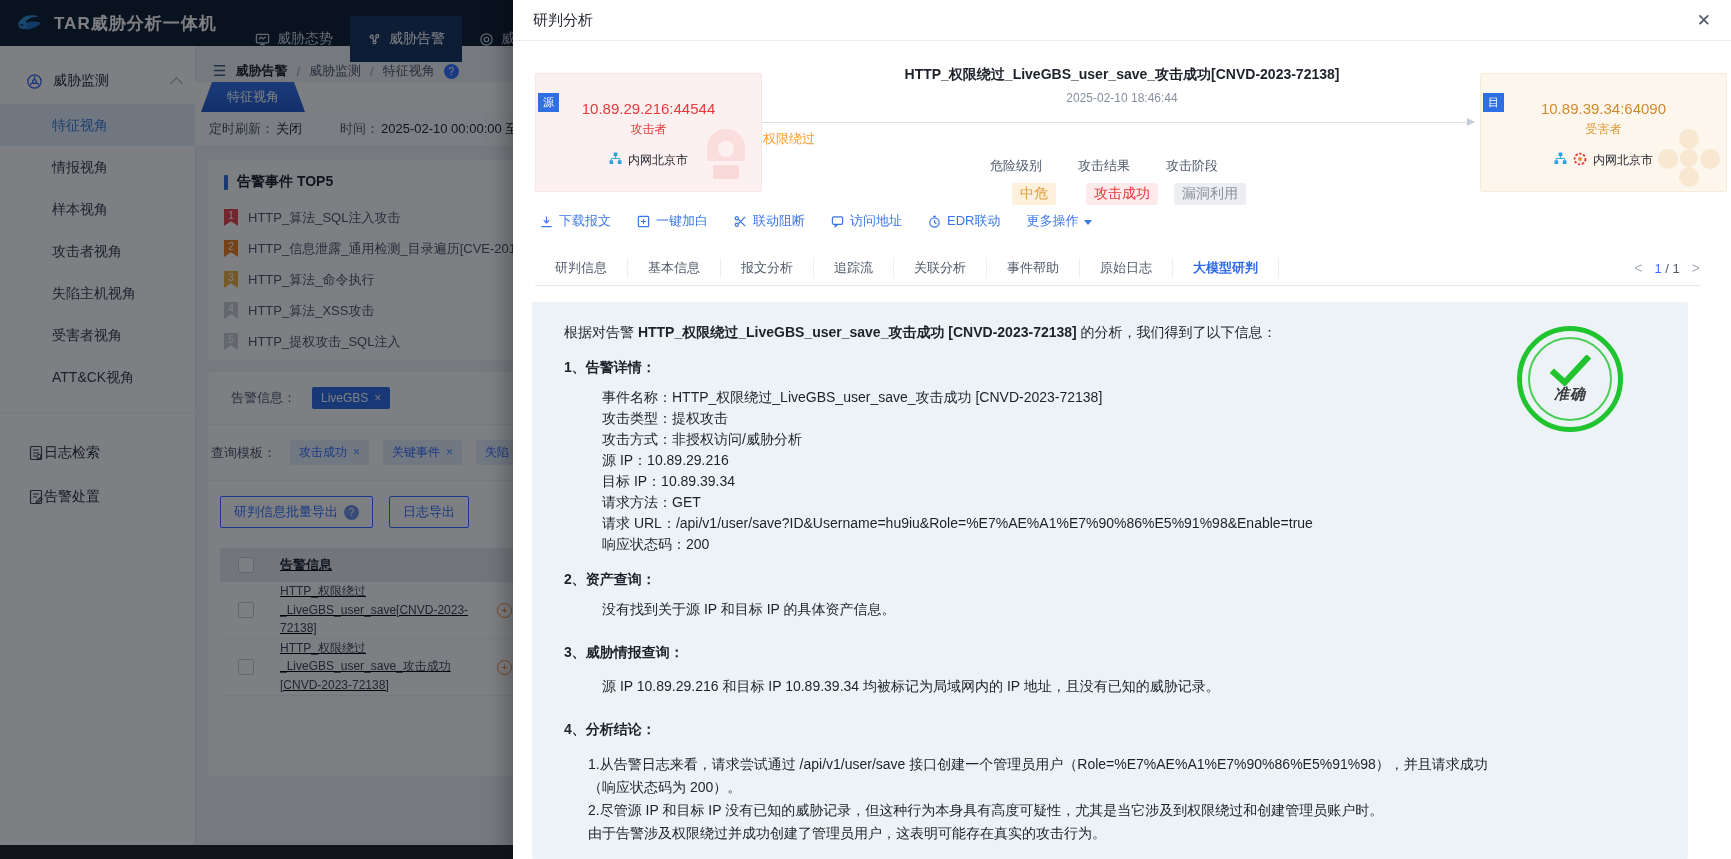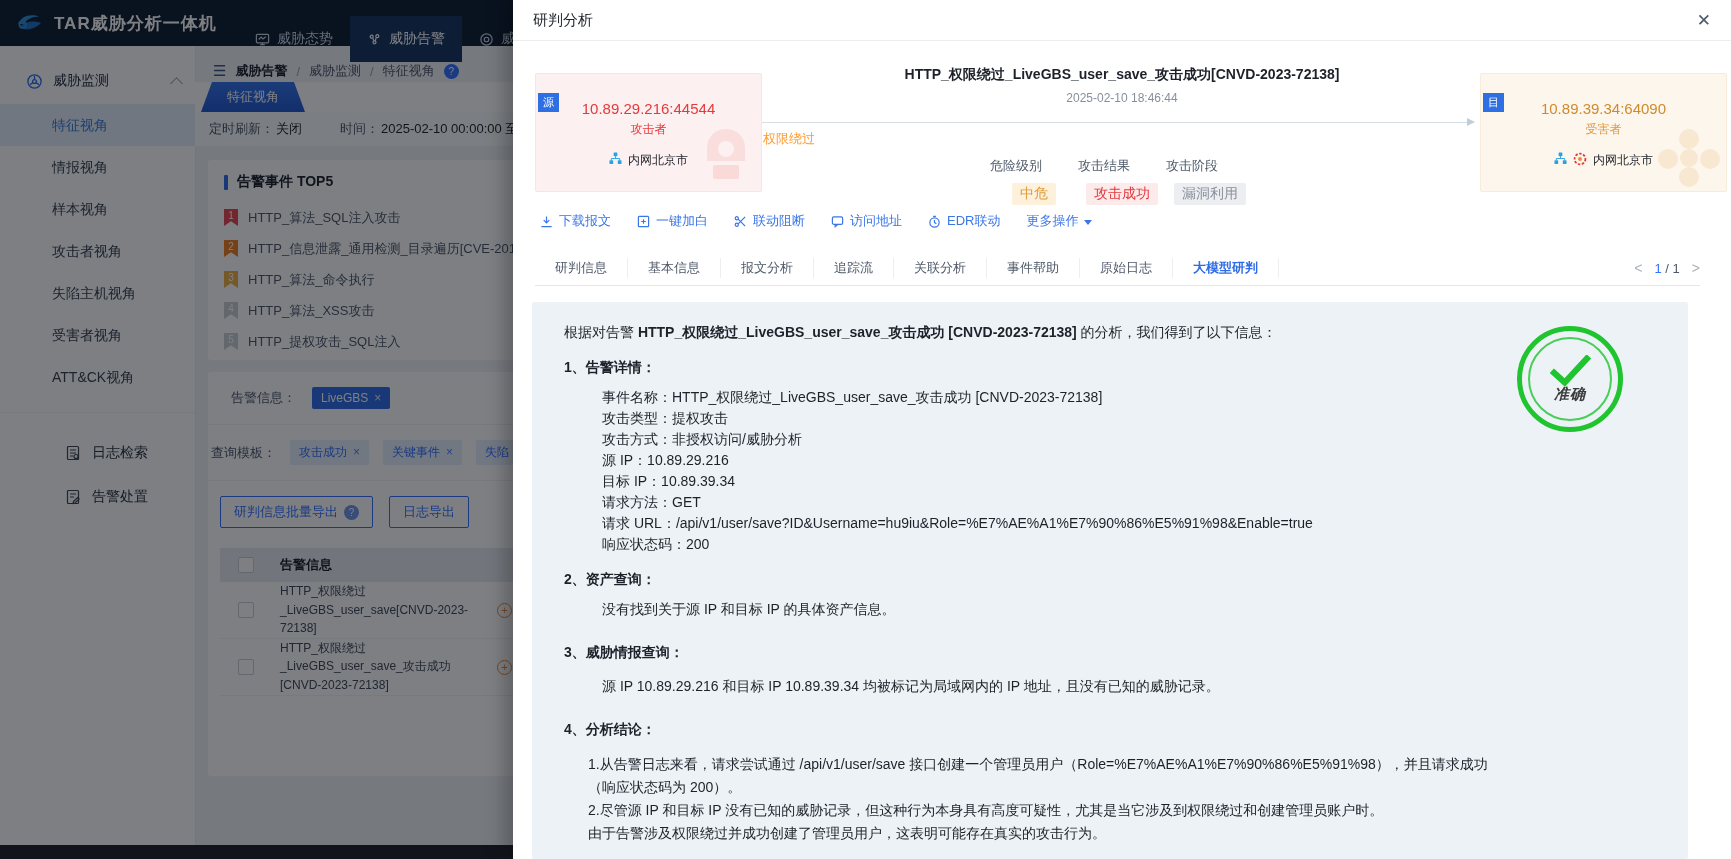--- a/index.html
+++ b/index.html
@@ -14,21 +14,21 @@
   .nav{position:absolute;left:238px;top:16px;height:46px;display:flex;align-items:stretch;}
   .nav-item{display:flex;align-items:center;gap:7px;padding:0 17px;color:#c7d3e3;font-size:14px;cursor:pointer;}
   .nav-item.active{background:#17345f;color:#fff;}
   .nav-item svg{flex:0 0 auto;}
   .sidebar{position:absolute;left:0;top:46px;width:195px;bottom:14px;background:#ffffff;border-right:1px solid #e8eaec;}
   .side-group{display:flex;align-items:center;gap:10px;padding:26px 14px 14px 26px;font-size:14px;color:#27313f;}
   .side-group .chev{margin-left:auto;width:8px;height:8px;border-left:1.5px solid #98a1ac;border-top:1.5px solid #98a1ac;transform:rotate(45deg);margin-top:4px;}
   .side-item{height:42px;line-height:42px;padding-left:52px;font-size:14px;color:#353f4c;cursor:pointer;}
   .side-item.sel{background:#e4eefb;color:#3a7bd5;}
   .side-divider{height:1px;background:#eef0f2;margin:14px 0 18px 0;}
-  .side-bottom{display:flex;align-items:center;gap:11px;height:44px;padding-left:22px;font-size:14px;color:#27313f;cursor:pointer;margin-left:43px;}
+  .side-bottom{display:flex;align-items:center;height:44px;padding-left:28px;font-size:14px;color:#27313f;cursor:pointer;}
   .bg-main{position:absolute;left:195px;top:46px;right:0;bottom:14px;}
   .crumbs{position:absolute;left:18px;top:16px;display:flex;align-items:center;gap:9px;font-size:13px;color:#4e5969;}
   .crumb-menu{color:#3a5a82;font-size:15px;}
   .crumb-b{font-weight:bold;color:#1d2129;}
   .crumb-sep{color:#9aa3ad;}
   .crumb-help{width:15px;height:15px;border-radius:50%;background:#3370ff;color:#fff;font-size:10px;display:flex;align-items:center;justify-content:center;}
   .tabstrip{position:absolute;left:0;right:0;top:36px;height:30px;background:#fff;}
   .bg-tab{position:absolute;left:6px;top:0;width:104px;height:30px;background:linear-gradient(#3273e8,#2257cf);
     clip-path:polygon(11px 0,calc(100% - 11px) 0,100% 100%,0 100%);color:#fff;font-size:13px;
     display:flex;align-items:center;justify-content:center;}
@@ -50,21 +50,21 @@
   .card2{left:13px;top:326px;width:560px;height:404px;box-sizing:border-box;}
   .f-row{display:flex;align-items:center;border-bottom:1px solid #f0f2f4;padding:15px 0;}
   .f-label{width:88px;text-align:right;font-size:13px;color:#4e5969;flex:0 0 auto;}
   .tag-solid{margin-left:16px;background:#2e6be6;color:#fff;font-size:12px;padding:4px 9px;border-radius:2px;cursor:pointer;}
   .tag-lite{margin-left:14px;background:#e8f0fd;color:#3370ff;font-size:12px;padding:4px 9px;border-radius:2px;cursor:pointer;white-space:nowrap;}
   .tag-x{margin-left:6px;opacity:.85;}
   .btn-row{display:flex;gap:16px;padding:15px 0 12px 12px;}
   .o-btn{border:1px solid #3370ff;color:#3370ff;font-size:13px;padding:6px 13px;border-radius:2px;background:#fff;
     display:flex;align-items:center;gap:6px;cursor:pointer;white-space:nowrap;}
   .o-btn .crumb-help{background:#6f95e8;}
-  .bg-table{margin:8px 0 0 12px;width:296px;}
+  .bg-table{margin:8px 0 0 12px;width:296px;text-decoration:underline;}
   .t-head{height:34px;background:#e9edf1;display:flex;align-items:center;font-size:13px;font-weight:bold;color:#1d2129;}
   .t-row{min-height:45px;display:flex;align-items:center;border-bottom:1px solid #f0f2f4;position:relative;}
   .cbx{width:14px;height:14px;border:1px solid #c9cdd4;border-radius:2px;background:#fff;margin-left:18px;flex:0 0 auto;cursor:pointer;}
   .t-head .t-cell{margin-left:26px;}
   .t-row .t-cell{margin-left:26px;width:205px;font-size:12px;line-height:1.55;color:#3d4856;cursor:pointer;}
   .plus-ico{position:absolute;right:4px;top:50%;margin-top:-7px;width:13px;height:13px;border:1px solid #ef8b3a;border-radius:50%;
     color:#ef8b3a;font-size:11px;line-height:12px;text-align:center;cursor:pointer;}
   .bg-footer{position:absolute;left:0;right:0;bottom:0;height:14px;background:#1f2226;}
   
   .overlay{position:absolute;inset:0;background:rgba(5,10,18,0.52);}

